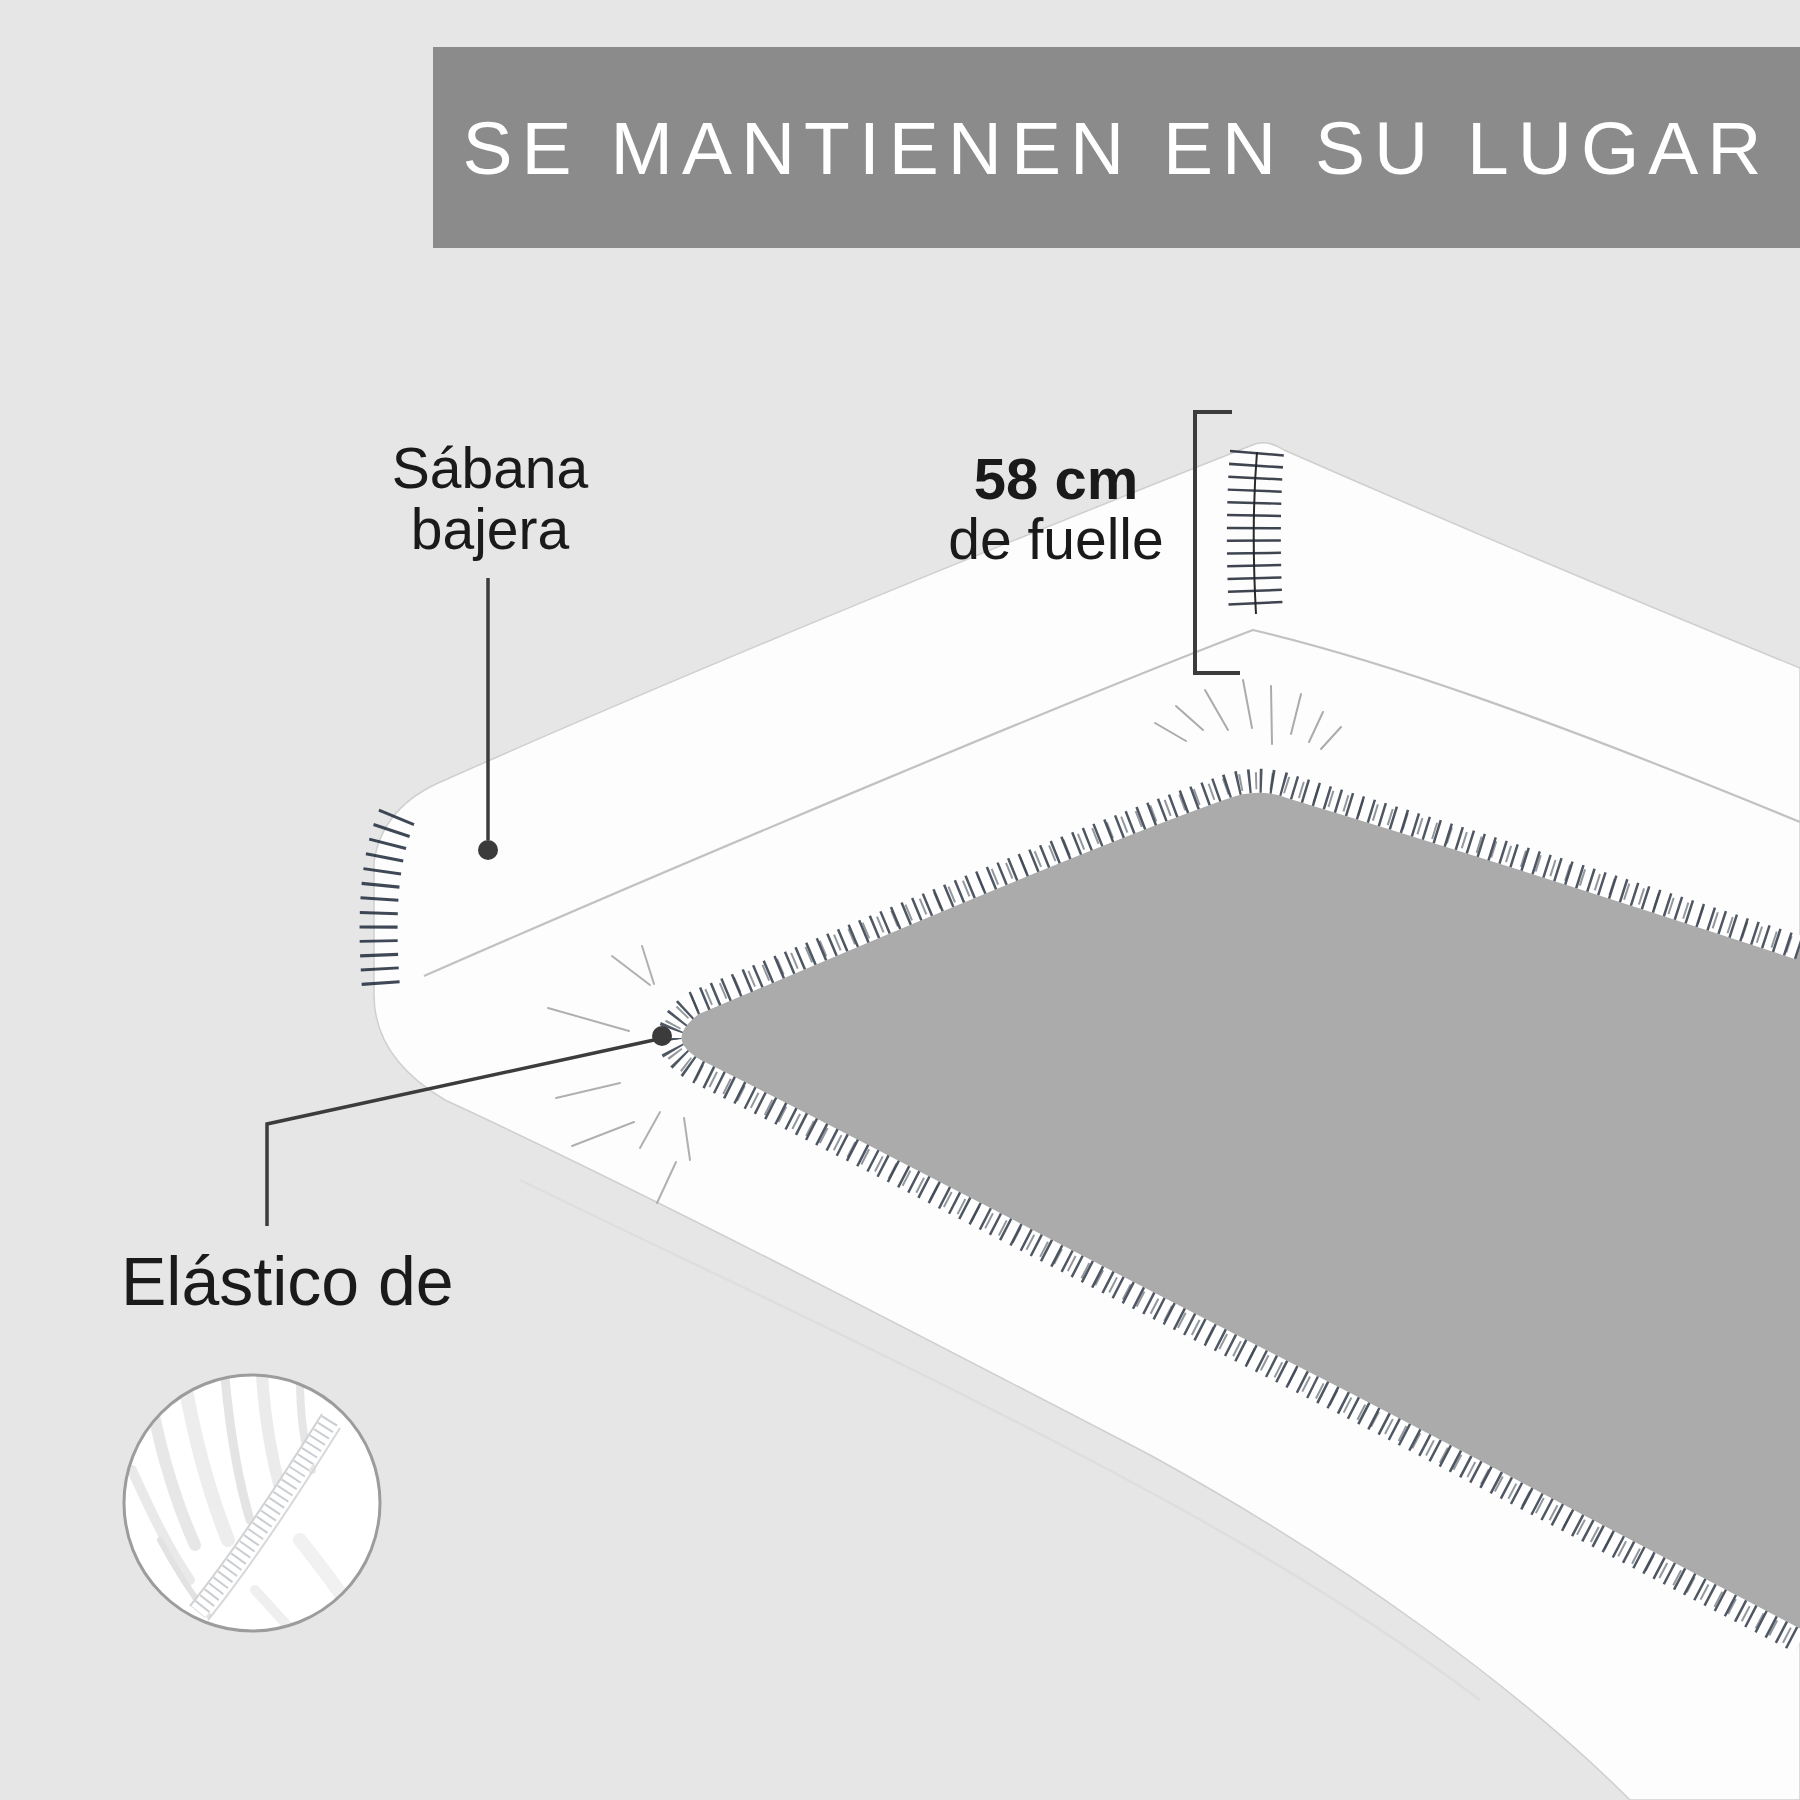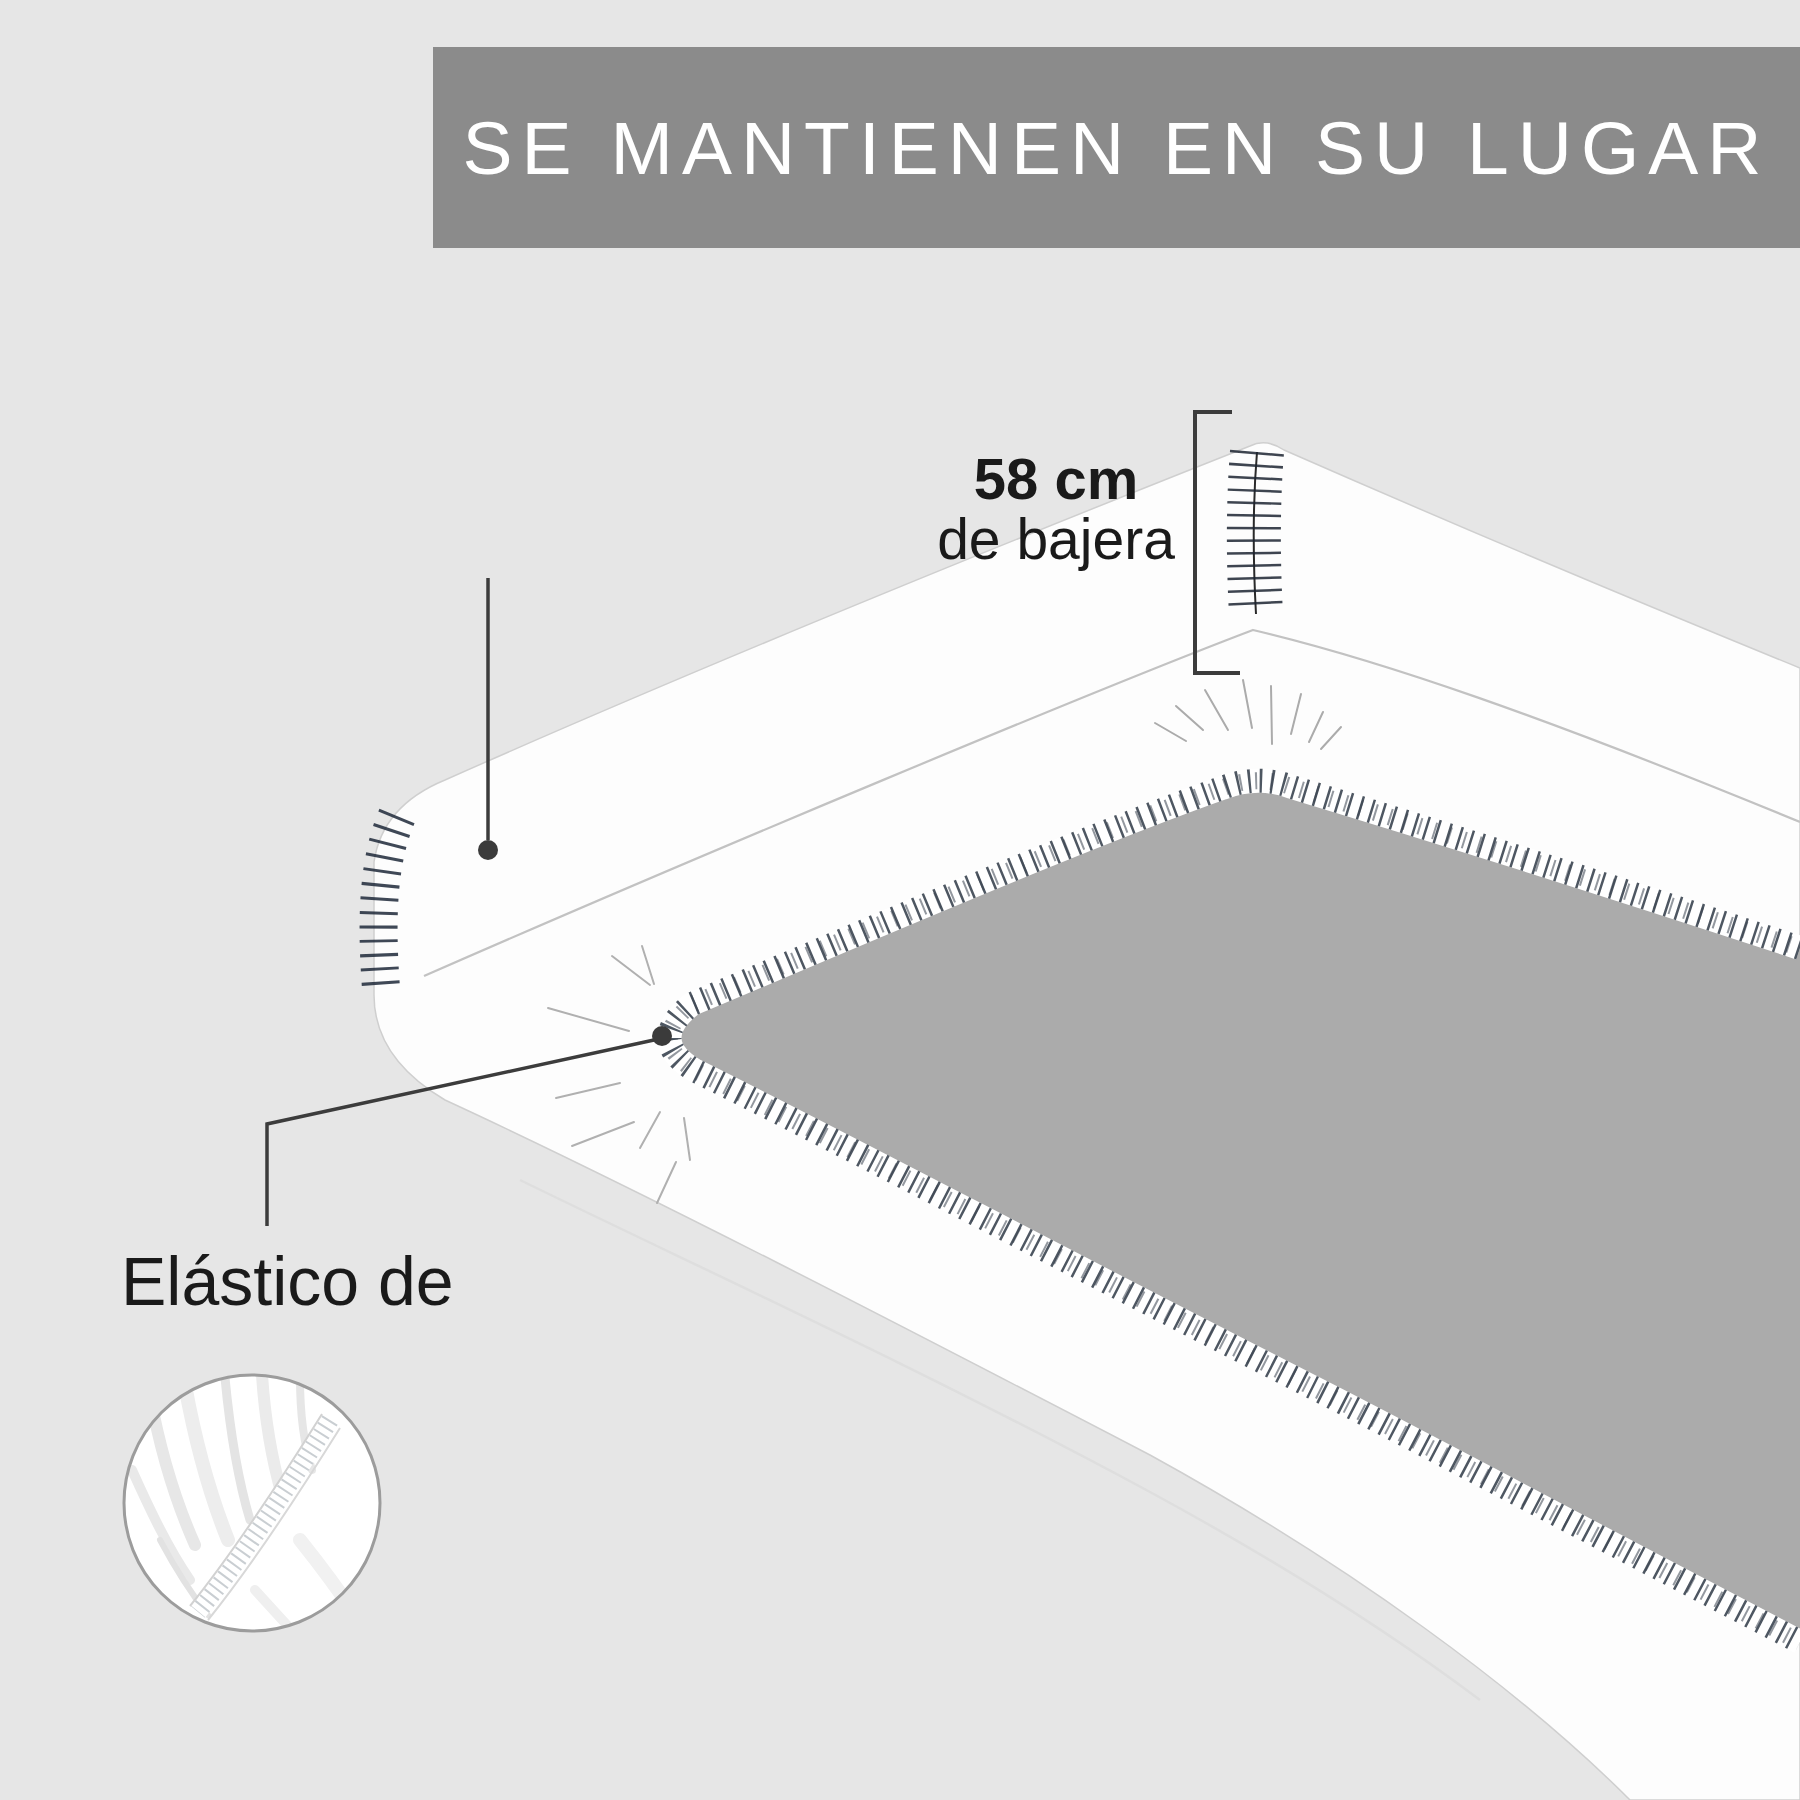--- a/index.html
+++ b/index.html
@@ -124,23 +124,27 @@
         </g>
       </g>
       <circle cx="252" cy="1503" r="128" fill="none" stroke="#9c9c9c" stroke-width="3"></circle>
     </g>
   </svg>
 
   <div class="banner">
     <span class="banner-title">SE MANTIENEN EN SU LUGAR</span>
   </div>
 
+  <div class="label label-sheet">
+    <span>Sábana</span>
+    <span>bajera</span>
+  </div>
 
   <div class="label label-gusset">
     <span class="value">58 cm</span>
-    <span>de bajera</span>
+    <span>de fuelle</span>
   </div>
 
   <div class="label label-elastic">
     <span>Elástico de</span>
   </div>
 
 </div>
 
 </body></html>

